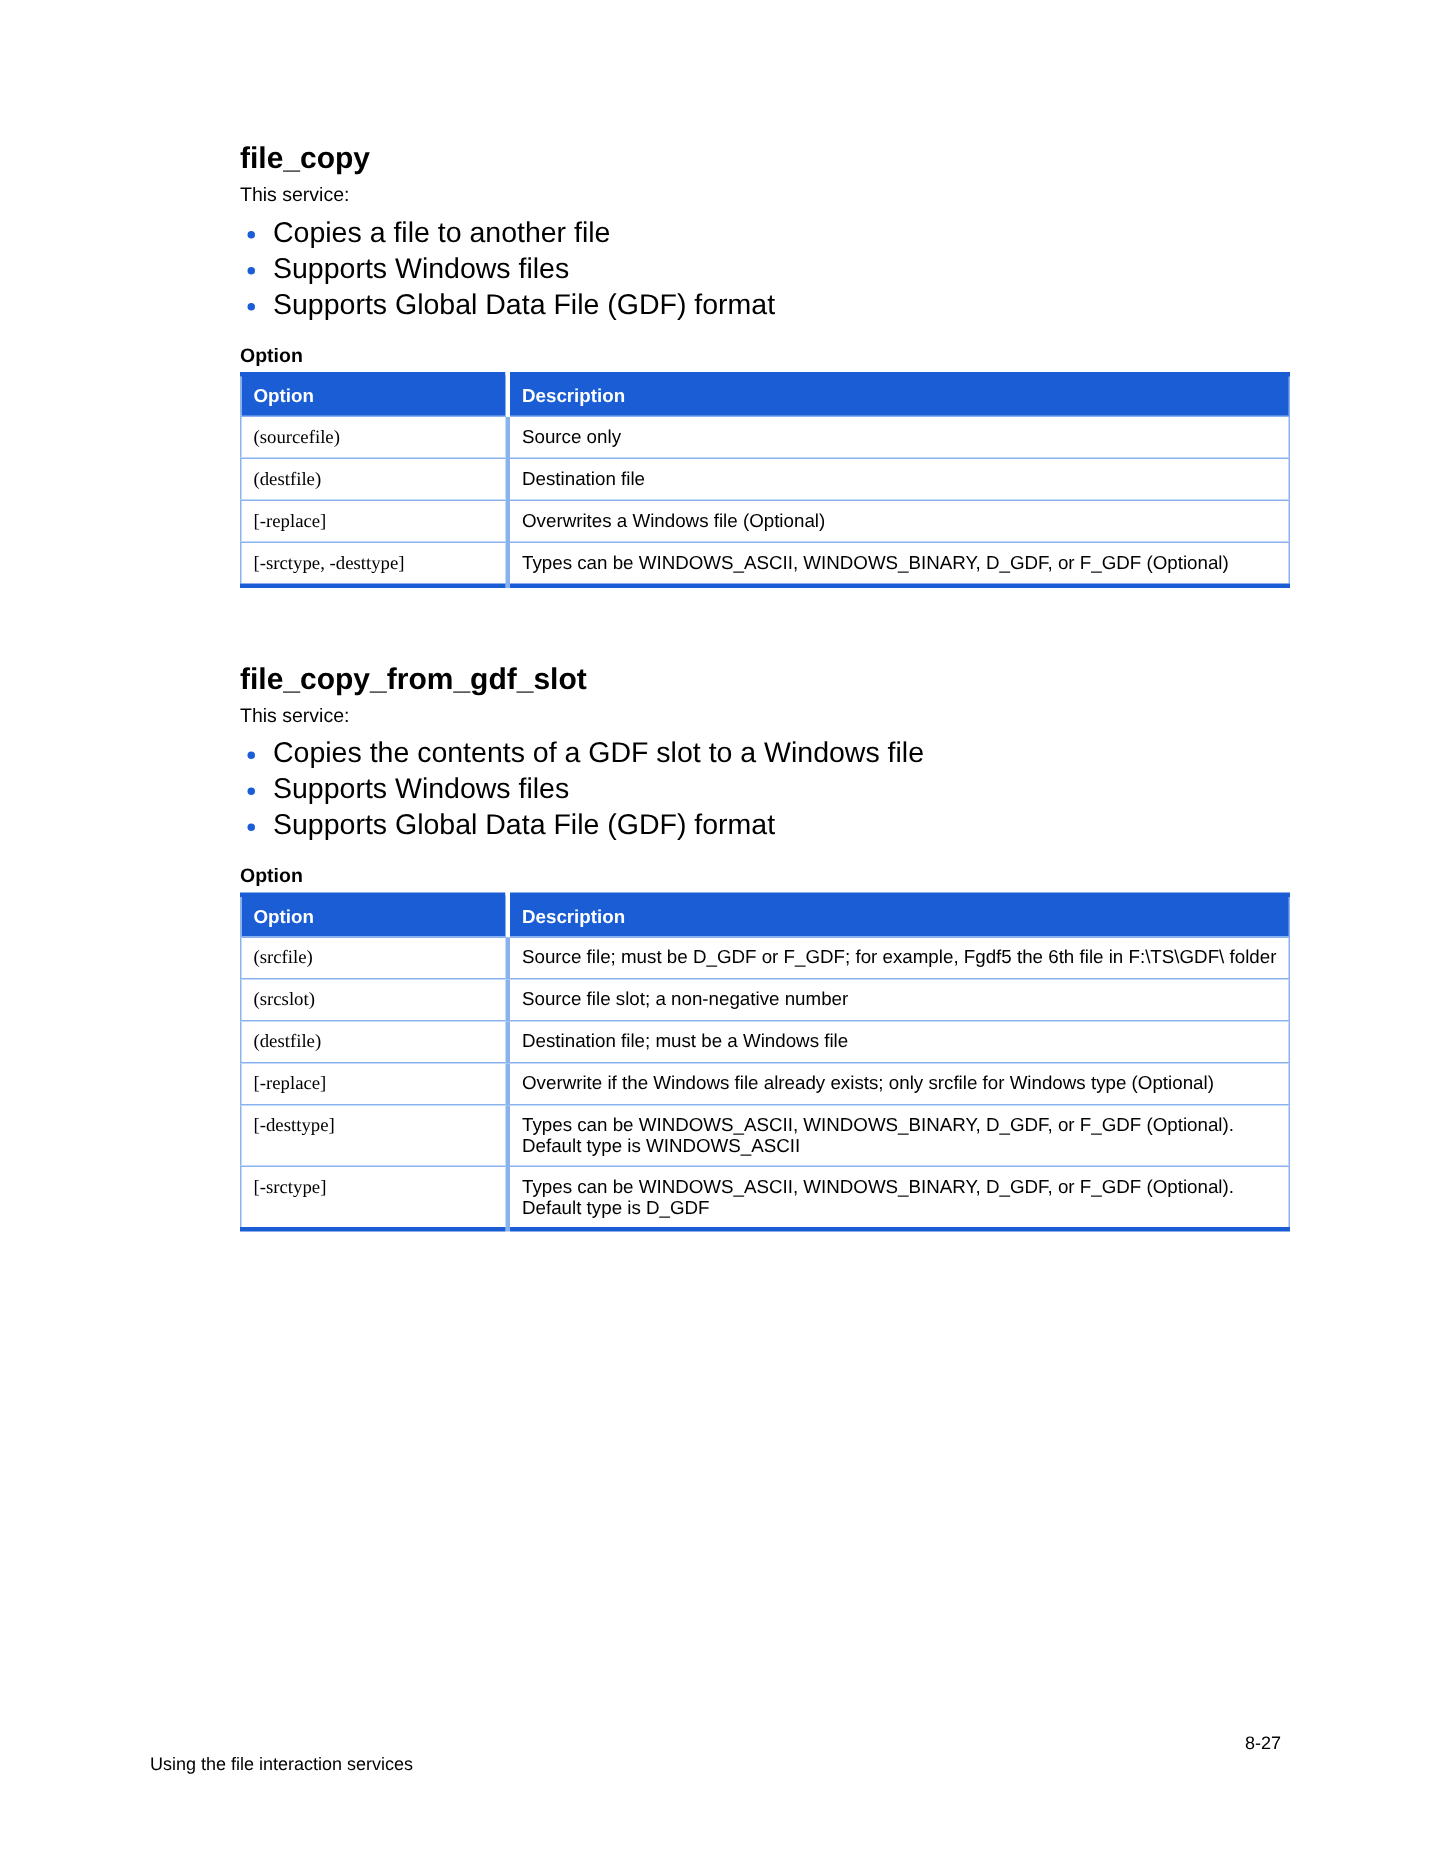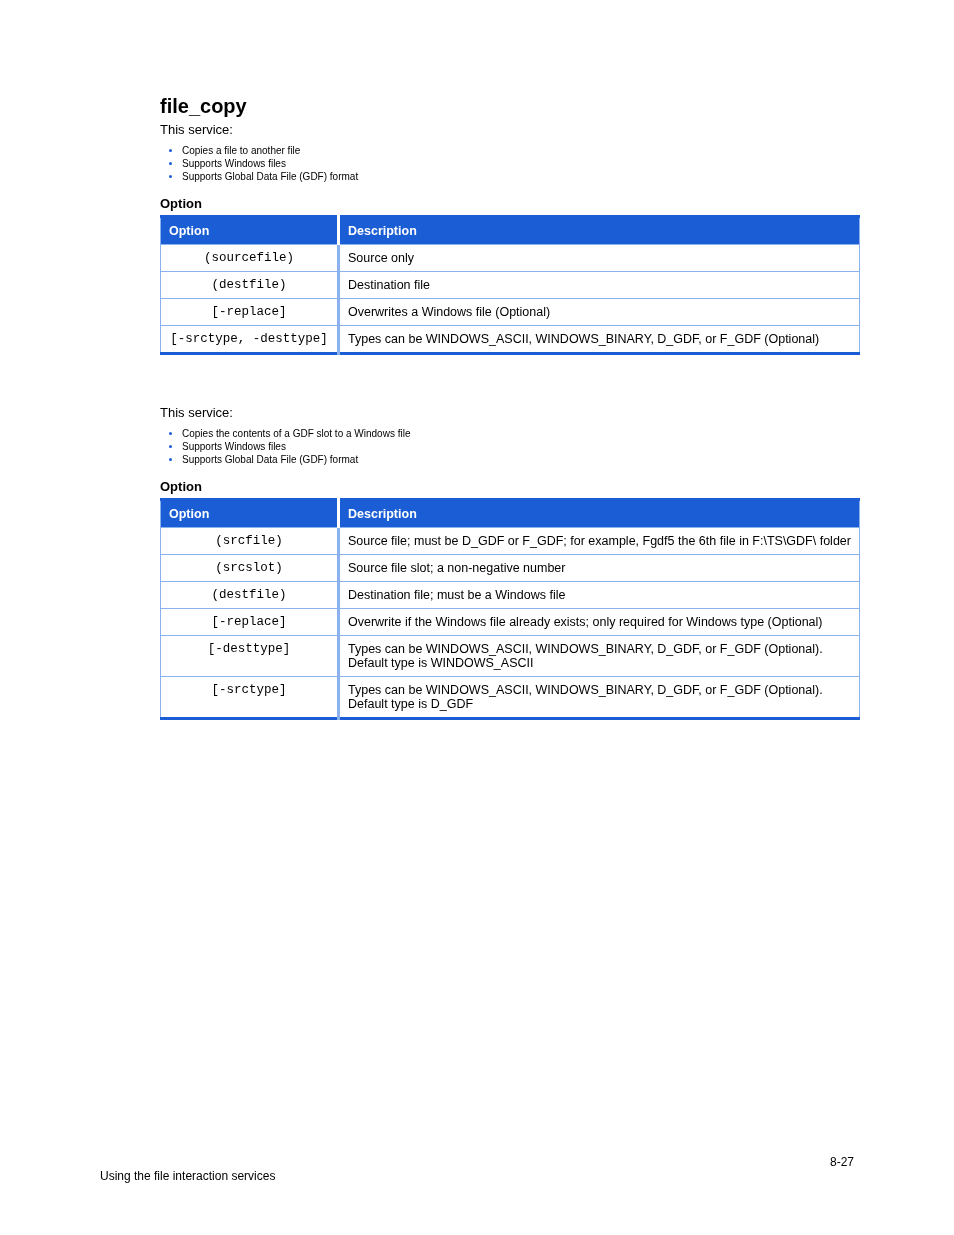--- a/index.html
+++ b/index.html
@@ -21,21 +21,21 @@
     }
     .sec-intro {
       font-size: 13px;
       margin: 4px 0 8px 0;
     }
     ul.bullets {
       margin: 6px 0 8px 0;
       padding-left: 22px;
     }
     ul.bullets li {
-      font-size: 10px;
+      font-size: 19px;
       margin: 2px 0;
     }
     ul.bullets li::marker {
       color: #1a5dd4;
     }
     .table-caption {
       font-weight: bold;
       font-size: 13px;
       margin: 14px 0 4px 0;
     }
@@ -56,21 +56,21 @@
       vertical-align: top;
     }
     table.options th.col-opt { width: 160px; border-right: 3px solid #fff; }
     table.options td {
       font-size: 12.5px;
       padding: 6px 8px;
       border-top: 1px solid #8ab2ef;
       vertical-align: top;
     }
     table.options td.col-opt { width: 160px; border-right: 3px solid #8ab2ef; }
-    .mono { font-family: Liberation Mono, monospace; text-align: center; }
+    .mono { font-family: Liberation Serif, serif; }
     .sec2 {
       margin-top: 50px;
     }
     .foot-left {
       position: absolute;
       left: 100px;
       bottom: 52px;
       font-size: 12px;
     }
     .foot-right {
@@ -113,20 +113,21 @@
       </tr>
       <tr>
         <td class="col-opt mono">[-srctype, -desttype]</td>
         <td>Types can be WINDOWS_ASCII, WINDOWS_BINARY, D_GDF, or F_GDF (Optional)</td>
       </tr>
     </tbody>
       </table>
   </div>
 
   <div class="sec2">
+    <h1 class="sec-title">file_copy_from_gdf_slot</h1>
     <p class="sec-intro">This service:</p>
     <ul class="bullets">
       <li>Copies the contents of a GDF slot to a Windows file</li>
       <li>Supports Windows files</li>
       <li>Supports Global Data File (GDF) format</li>
     </ul>
     <p class="table-caption">Option</p>
     <table class="options">
       <tbody>
           <tr>
@@ -140,21 +141,21 @@
       <tr>
         <td class="col-opt mono">(srcslot)</td>
         <td>Source file slot; a non-negative number</td>
       </tr>
       <tr>
         <td class="col-opt mono">(destfile)</td>
         <td>Destination file; must be a Windows file</td>
       </tr>
       <tr>
         <td class="col-opt mono">[-replace]</td>
-        <td>Overwrite if the Windows file already exists; only required for Windows type (Optional)</td>
+        <td>Overwrite if the Windows file already exists; only srcfile for Windows type (Optional)</td>
       </tr>
       <tr>
         <td class="col-opt mono">[-desttype]</td>
         <td>Types can be WINDOWS_ASCII, WINDOWS_BINARY, D_GDF, or F_GDF (Optional). Default type is WINDOWS_ASCII</td>
       </tr>
       <tr>
         <td class="col-opt mono">[-srctype]</td>
         <td>Types can be WINDOWS_ASCII, WINDOWS_BINARY, D_GDF, or F_GDF (Optional). Default type is D_GDF</td>
       </tr>
     </tbody>

